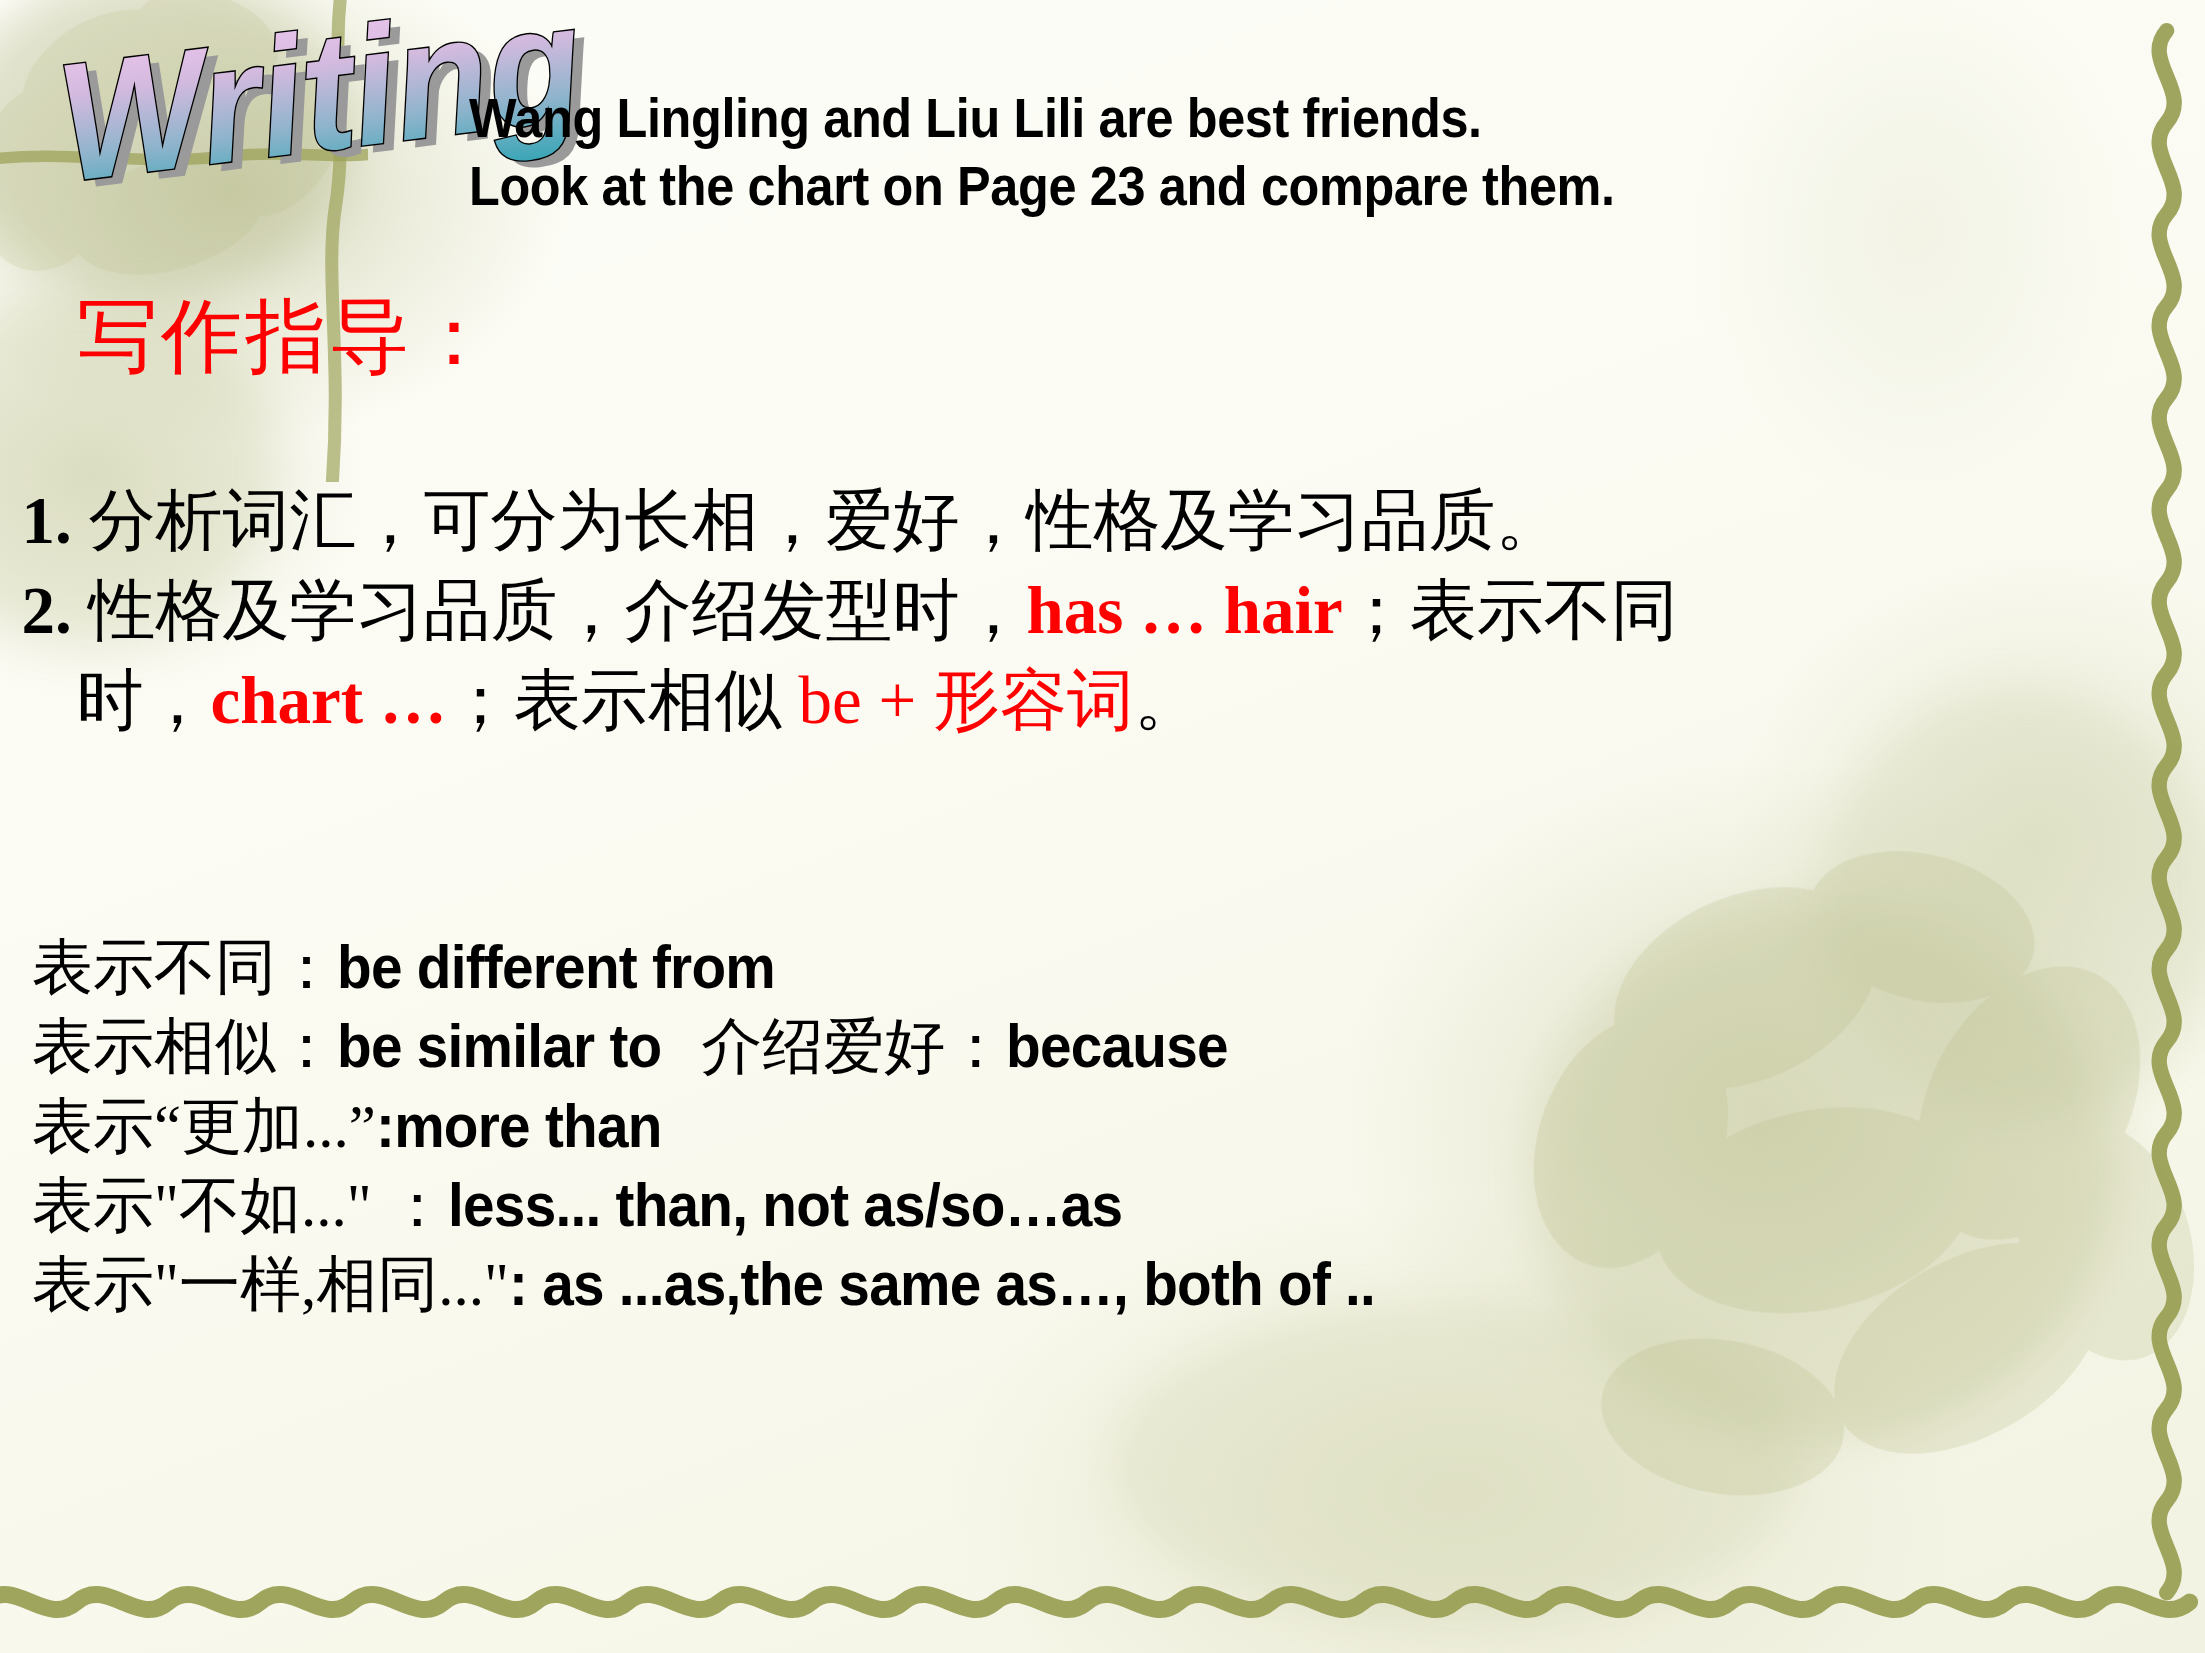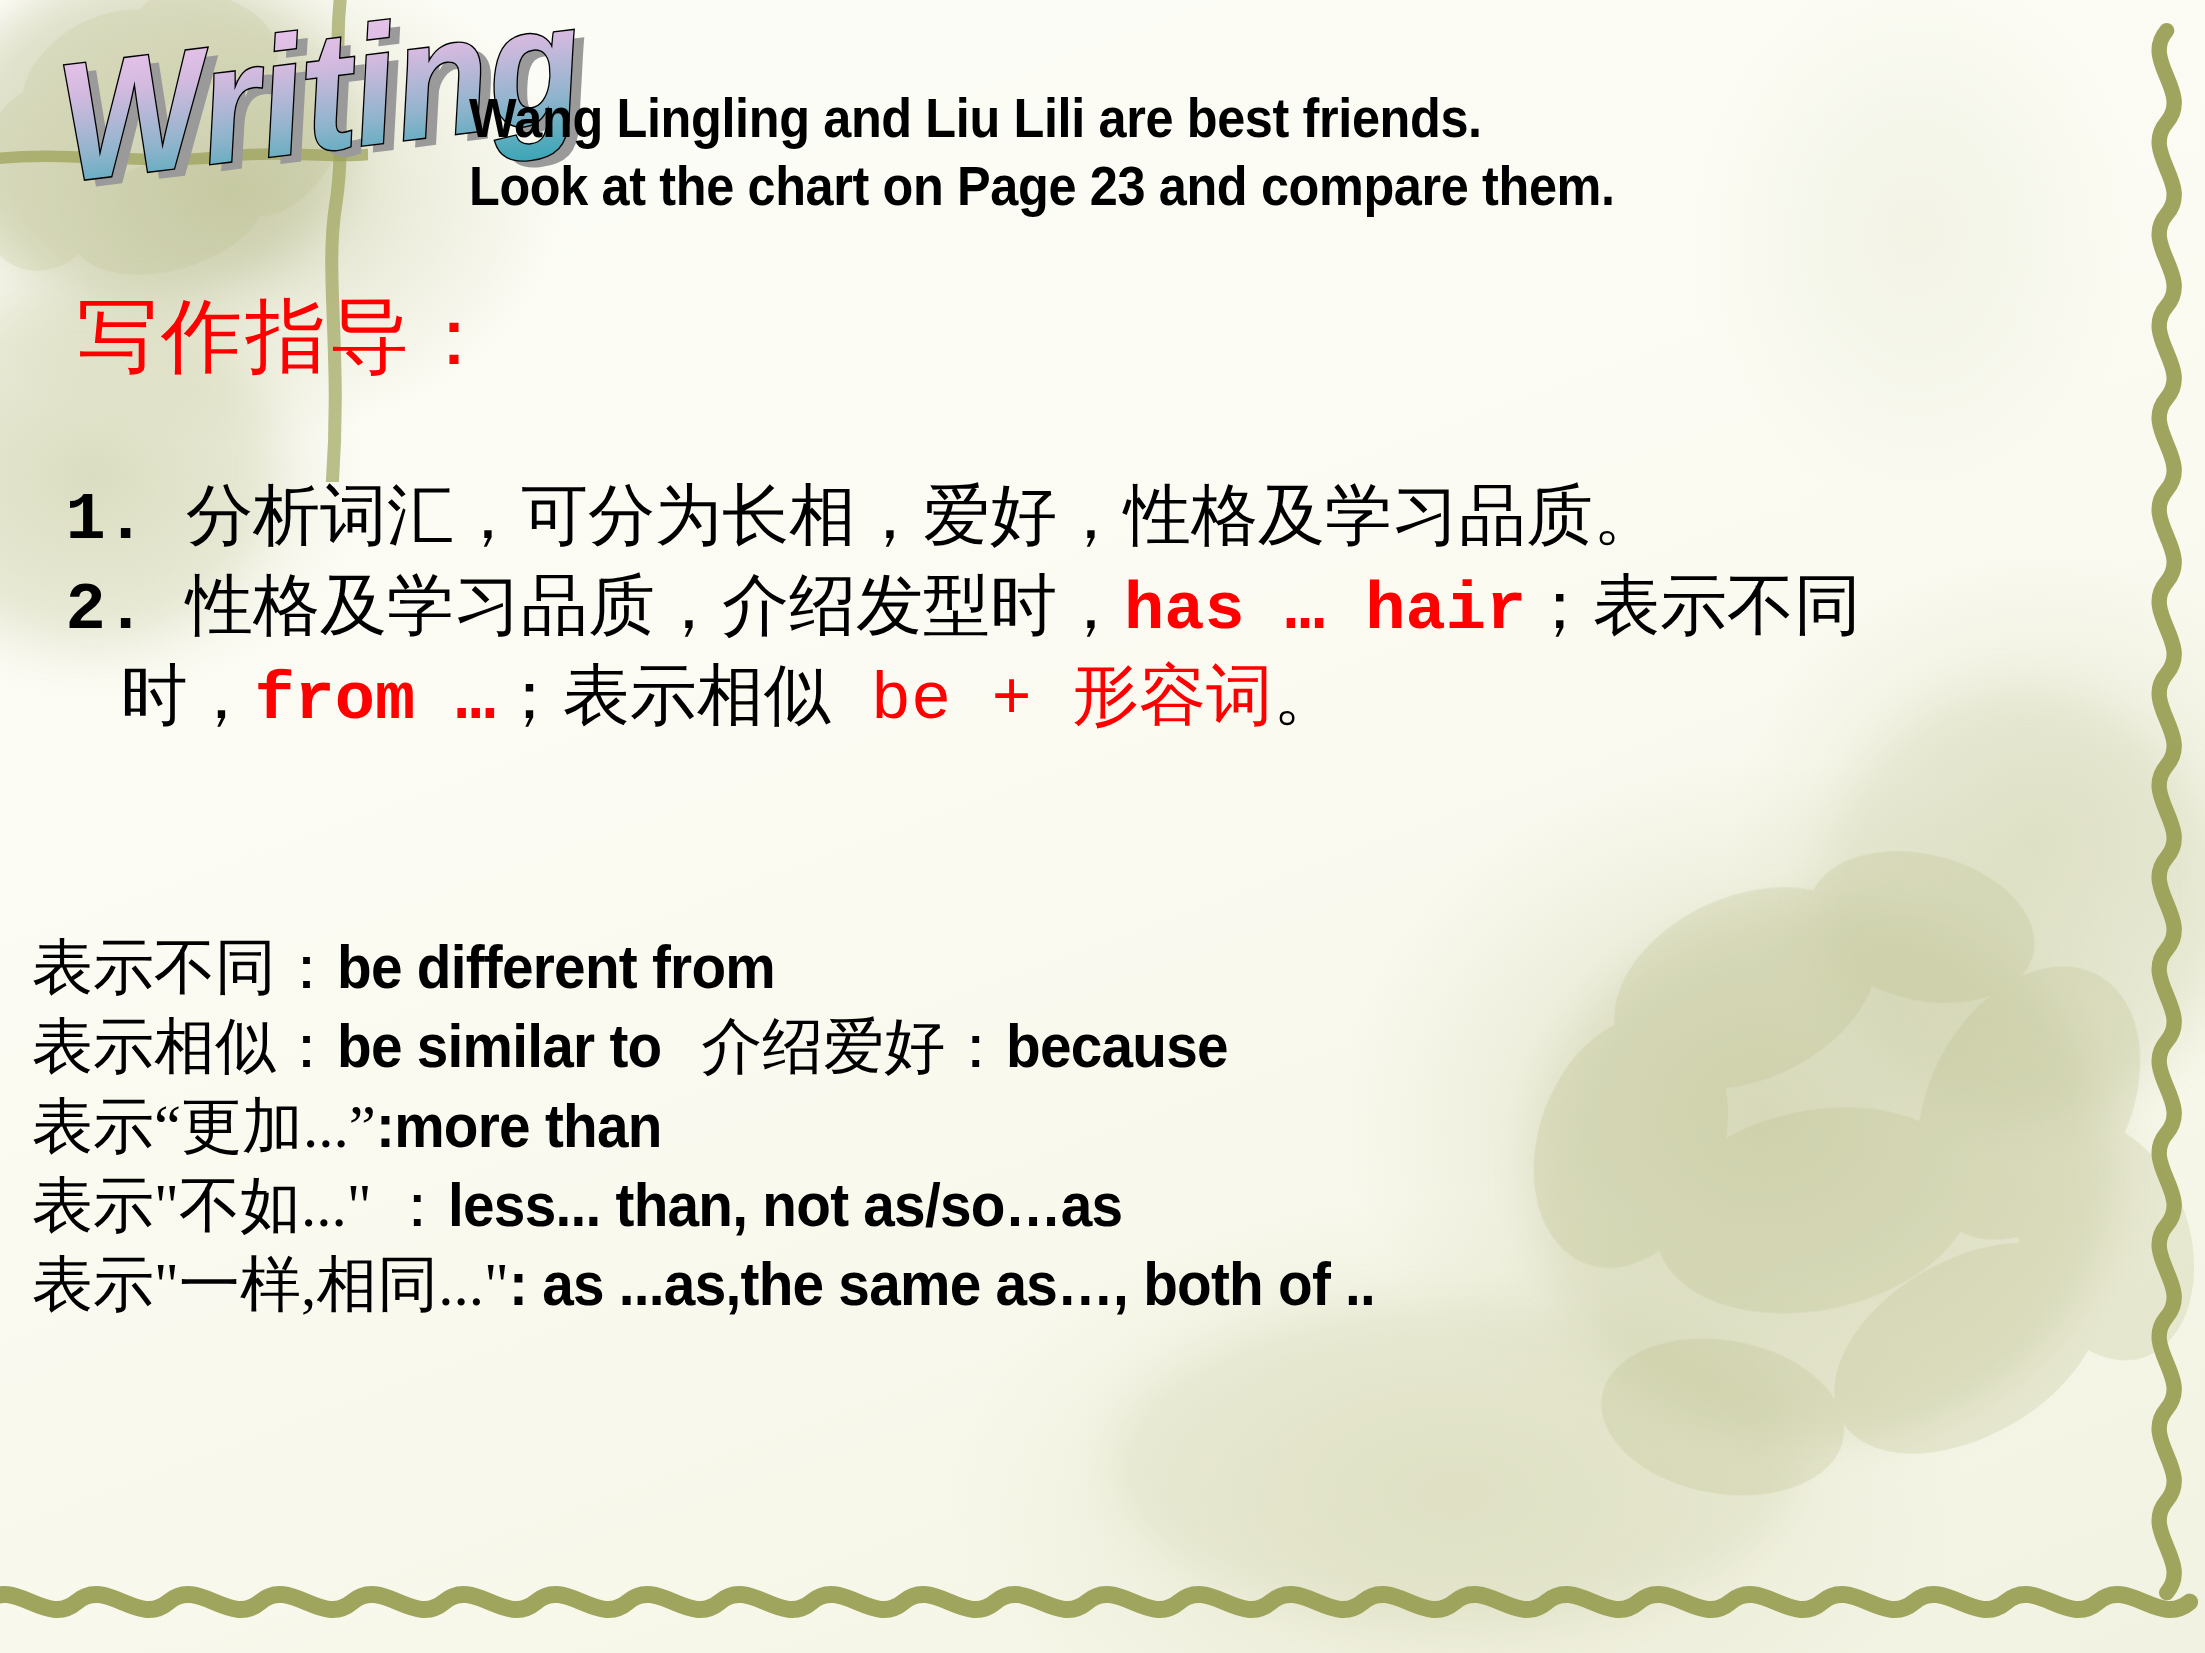--- a/index.html
+++ b/index.html
@@ -53,23 +53,22 @@
     position:absolute;left:77px;top:283px;
     color:#FF0000;font-size:81px;font-weight:normal;
     font-family:"Liberation Serif","DejaVu Serif",serif;
     letter-spacing:3.1px;white-space:nowrap;
   }
 
   
   #guide{
     position:absolute;left:21.4px;top:476px;width:2113px;
     color:#000;font-size:67px;line-height:1.34;
-    font-family:Liberation Mono, monospace;
+    font-family:Liberation Serif, serif;
     white-space:nowrap;
-    margin-left:44px;
   }
   #guide .g-line{display:block;}
   #guide .g-line.indent{padding-left:55px;}
   #guide .num{font-weight:bold;}
   .red{color:#FF0000;font-weight:bold;}
   .red-cn{color:#FF0000;font-weight:normal;}
 
   
   #exprs{
     position:absolute;left:32px;top:928px;width:2175px;
@@ -174,21 +173,21 @@
   <div id="header">
     <span class="hline">Wang Lingling and Liu Lili are best friends.</span>
     <span class="hline">Look at the chart on Page 23 and compare them.</span>
   </div>
 
   <div id="cn-title">写作指导：</div>
 
   <div id="guide">
       <span class="g-line"><span class="num">1.</span><span class=""> 分析词汇，可分为长相，爱好，性格及学习品质。</span></span>
       <span class="g-line"><span class="num">2.</span><span class=""> 性格及学习品质，介绍发型时，</span><span class="red">has … hair</span><span class="">；表示不同</span></span>
-      <span class="g-line indent"><span class="">时，</span><span class="red">from …</span><span class="">；表示相似 </span><span class="red-cn">be + 形容词</span><span class="">。</span></span>
+      <span class="g-line indent"><span class="">时，</span><span class="red">chart …</span><span class="">；表示相似 </span><span class="red-cn">be + 形容词</span><span class="">。</span></span>
     </div>
 
   <div id="exprs">
       <span class="e-line"><span class="cn">表示不同：</span><span class="en"> be different from</span></span>
       <span class="e-line"><span class="cn">表示相似：</span><span class="en"> be similar to</span><span class="cn">  介绍爱好：</span><span class="en">because</span></span>
       <span class="e-line"><span class="cn">表示“更加...”</span><span class="en">  :more than</span></span>
       <span class="e-line"><span class="cn">表示"不如..." ：</span><span class="en">  less... than, not as/so…as</span></span>
       <span class="e-line"><span class="cn">表示"一样,相同..."</span><span class="en"> : as ...as,the same as…, both of ..</span></span>
     </div>
 

